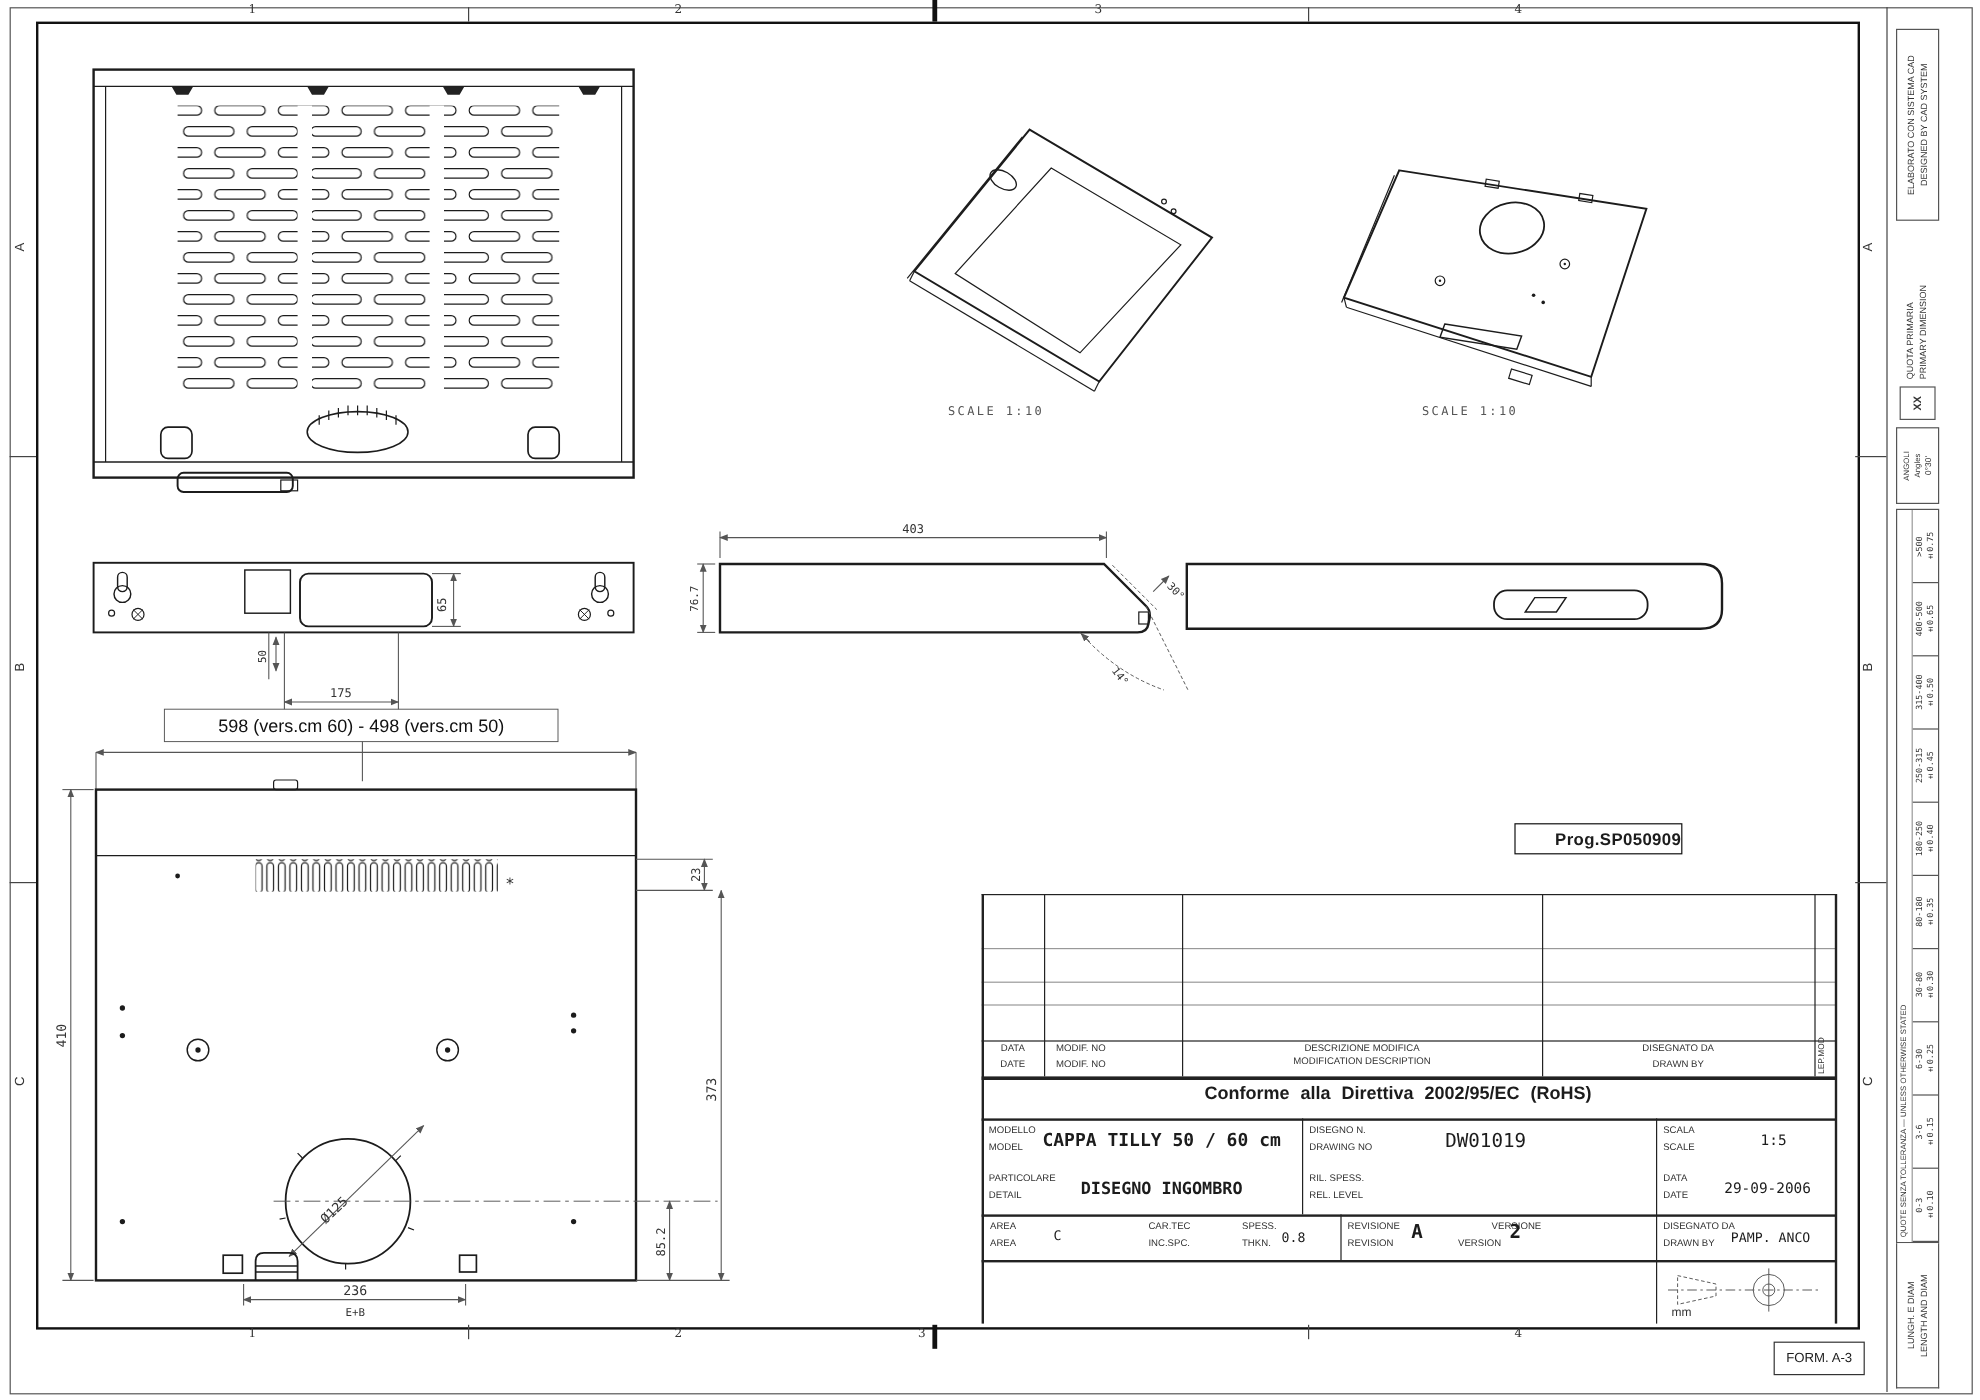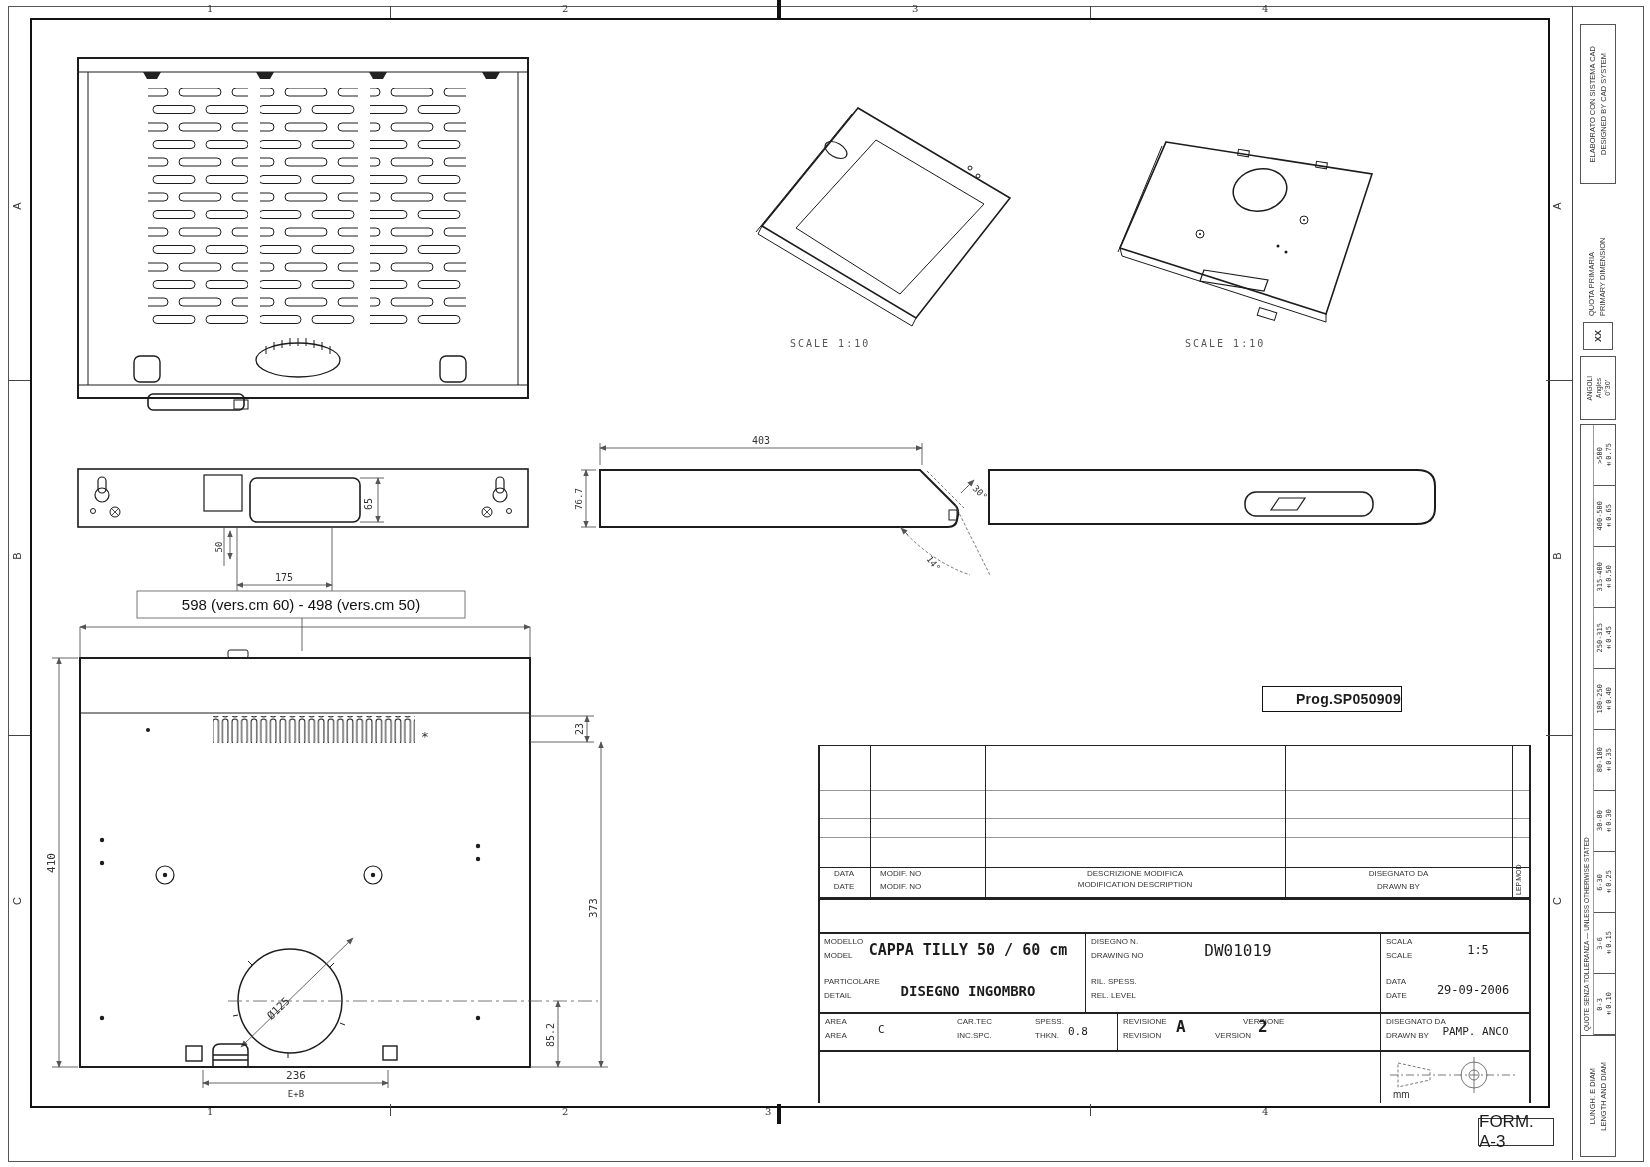--- a/index.html
+++ b/index.html
@@ -300,20 +300,21 @@
     <div class="tb-text lbl" style="left:0;top:125px;width:52px;text-align:center;">DATA</div>
     <div class="tb-text lbl" style="left:0;top:138px;width:52px;text-align:center;">DATE</div>
     <div class="tb-text lbl" style="left:62px;top:125px;">MODIF. NO</div>
     <div class="tb-text lbl" style="left:62px;top:138px;">MODIF. NO</div>
     <div class="tb-text lbl" style="left:167px;top:125px;width:300px;text-align:center;">DESCRIZIONE MODIFICA</div>
     <div class="tb-text lbl" style="left:167px;top:136px;width:300px;text-align:center;">MODIFICATION DESCRIPTION</div>
     <div class="tb-text lbl" style="left:467px;top:125px;width:227px;text-align:center;">DISEGNATO DA</div>
     <div class="tb-text lbl" style="left:467px;top:138px;width:227px;text-align:center;">DRAWN BY</div>
     <div class="vtext" style="position:absolute;left:697px;top:40px;height:110px;font-size:7px;">LEP.MOD</div>
 
+    <div class="tb-text" style="left:0;top:158px;width:694px;text-align:center;font-size:15px;font-weight:600;word-spacing:5px;">Conforme alla Direttiva 2002/95/EC (RoHS)</div>
 
     <div class="tb-text lbl" style="left:6px;top:193px;">MODELLO</div>
     <div class="tb-text lbl" style="left:6px;top:207px;">MODEL</div>
     <div class="tb-text val" style="left:40px;top:196px;width:220px;text-align:center;font-size:15px;font-weight:bold;">CAPPA TILLY 50 / 60 cm</div>
     <div class="tb-text lbl" style="left:6px;top:233px;">PARTICOLARE</div>
     <div class="tb-text lbl" style="left:6px;top:247px;">DETAIL</div>
     <div class="tb-text val" style="left:40px;top:238px;width:220px;text-align:center;font-size:14px;font-weight:bold;">DISEGNO INGOMBRO</div>
 
     <div class="tb-text lbl" style="left:273px;top:193px;">DISEGNO N.</div>
     <div class="tb-text lbl" style="left:273px;top:207px;">DRAWING NO</div>
@@ -350,21 +351,21 @@
       <line class="thin" x1="4" y1="20" x2="130" y2="20" stroke-dasharray="8 3 2 3"></line>
       <path class="thin" d="M12 8 L44 15 L44 25 L12 32 Z" stroke-dasharray="3 2"></path>
       <circle class="thin" cx="88" cy="20" r="13"></circle>
       <circle class="thin" cx="88" cy="20" r="5"></circle>
       <line class="thin" x1="88" y1="2" x2="88" y2="38"></line>
     </svg>
     <div class="tb-text lbl" style="left:575px;top:344px;font-size:10px;">mm</div>
   </div>
 
   <div class="abs" style="left:1478px;top:1118px;width:74px;height:26px;border:1px solid #333;display:flex;align-items:center;justify-content:center;">
-    <span style="font-size:17px;">FORM. A-3</span>
+    <span style="font-size:11px;">FORM. A-3</span>
   </div>
 
   <div class="tolbox" style="left:1580px;top:24px;width:34px;height:158px;">
     <span class="vtext">ELABORATO CON SISTEMA CAD</span>
     <span class="vtext">DESIGNED BY CAD SYSTEM</span>
   </div>
   <div class="abs" style="left:1580px;top:198px;width:34px;height:118px;display:flex;justify-content:center;gap:2px;">
     <span class="vtext">QUOTA PRIMARIA</span>
     <span class="vtext">PRIMARY DIMENSION</span>
   </div>

